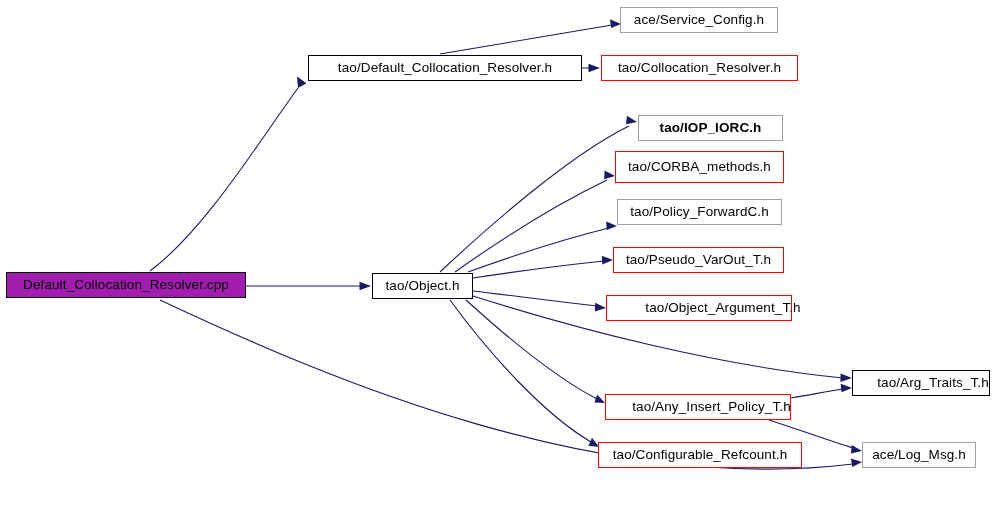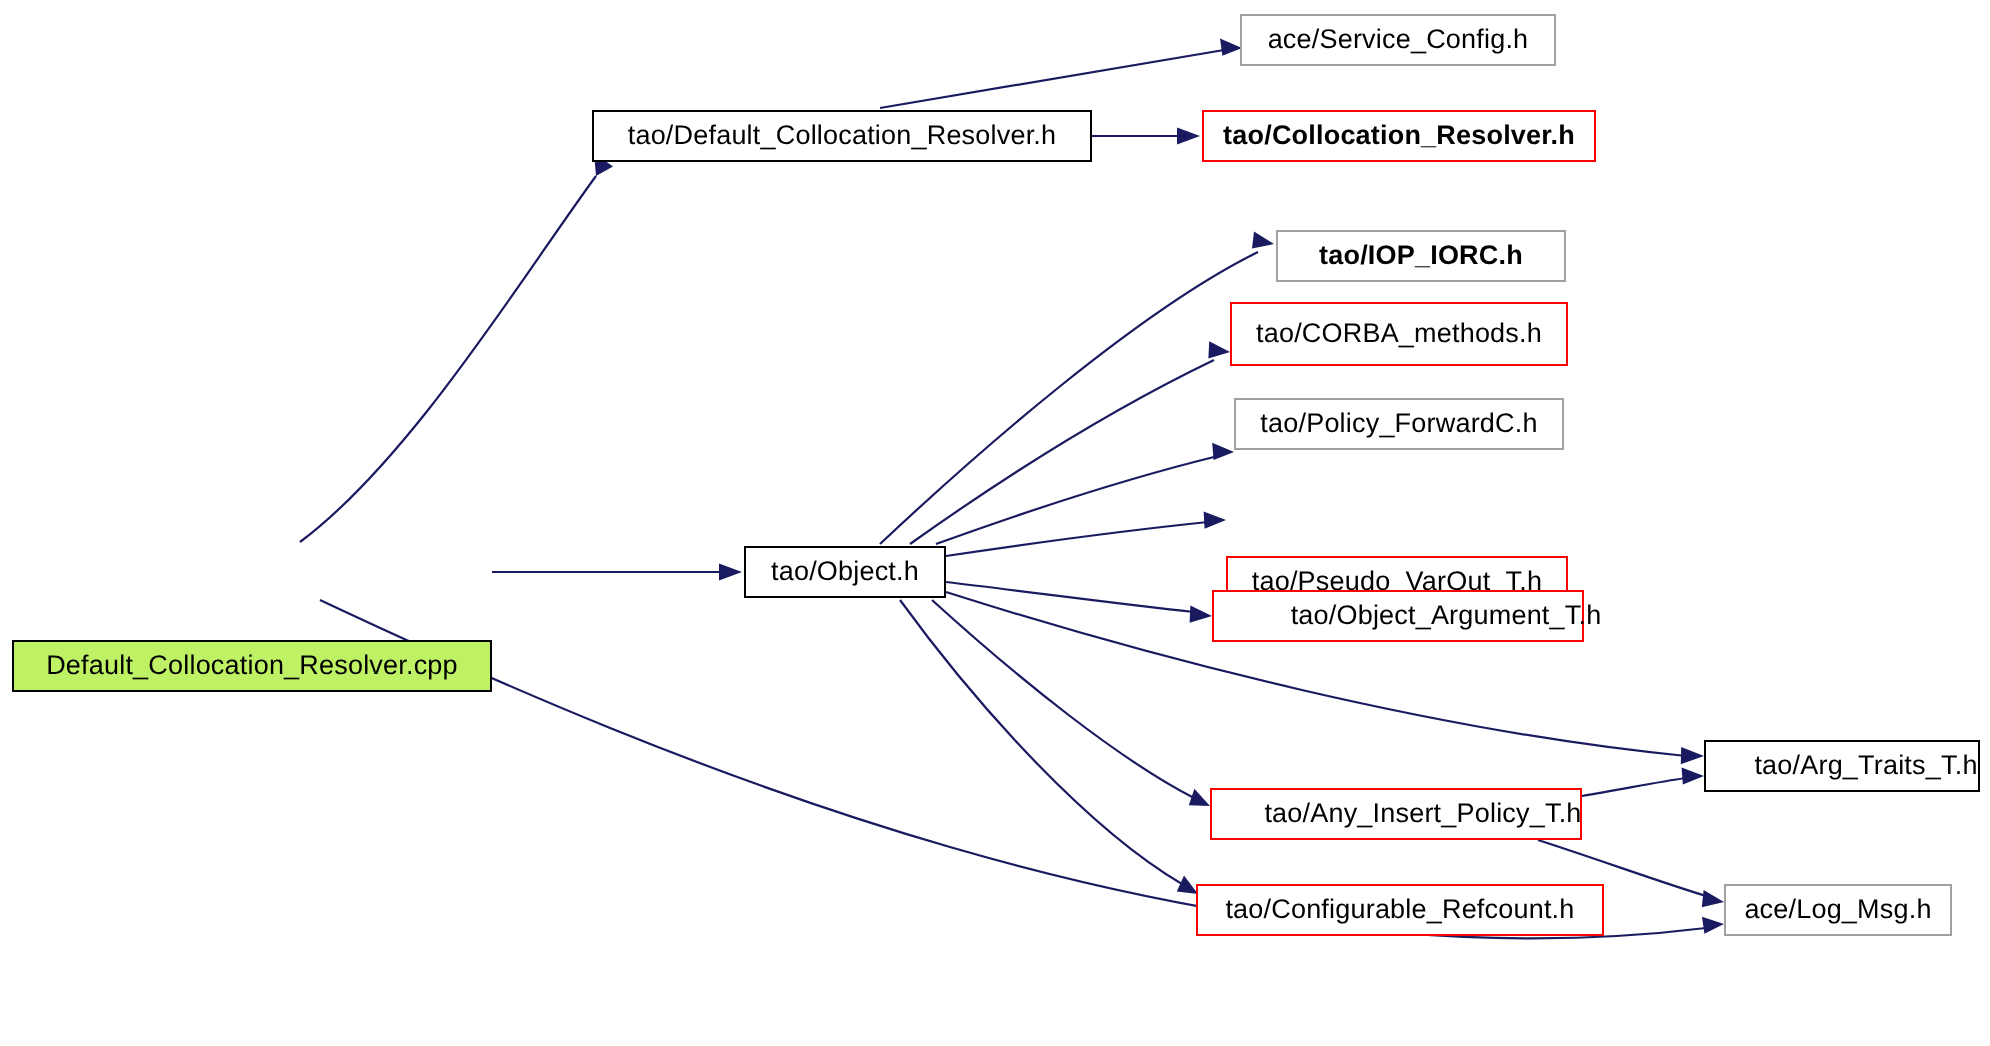--- a/index.html
+++ b/index.html
@@ -39,21 +39,21 @@
     font-family: "Liberation Sans", sans-serif;
     font-size: 13.5px;
     color: #000000;
     letter-spacing: 0.1px;
     line-height: 1;
     padding: 0 6px;
   }
   .border-black  { border-color: #000000; }
   .border-red    { border-color: #ff0000; }
   .border-grey   { border-color: #a0a0a0; }
-  .fill-grey     { background: #bef264; margin-top: 48px; }
+  .fill-grey     { background: #a21caf; }
   .fill-white    { background: #ffffff; }
   .edge-path {
     fill: none;
     stroke: #1a1a60;
     stroke-width: 1.1;
   }
   .edge-head {
     fill: #1a1a60;
     stroke: none;
   }
@@ -95,42 +95,42 @@
         <path class="edge-head" d="M 852,388 l -11.2,-4.3 l 0.6,8.6 z"></path>
         <path class="edge-path" d="M 769,420 C 800,430 830,441 853,448"></path>
         <path class="edge-head" d="M 862,451 l -10.2,-6.0 l -0.9,8.6 z"></path>
       </g>
   </svg>
 
   <div id="node-layer">
       <div class="node-box fill-grey border-black" style="left: 6px; top: 272px; width: 240px; height: 26px;">
         <span class="node-label">Default_Collocation_Resolver.cpp</span>
       </div>
-      <div class="node-box fill-white border-black" style="left: 296px; top: 55px; width: 250px; height: 26px;">
+      <div class="node-box fill-white border-black" style="left: 308px; top: 55px; width: 274px; height: 26px;">
         <span class="node-label">tao/Default_Collocation_Resolver.h</span>
       </div>
       <div class="node-box fill-white border-grey" style="left: 620px; top: 7px; width: 158px; height: 26px;">
         <span class="node-label">ace/Service_Config.h</span>
       </div>
-      <div class="node-box fill-white border-red" style="left: 601px; top: 55px; width: 197px; height: 26px; font-weight: bold;">
+      <div class="node-box fill-white border-red" style="left: 601px; top: 55px; width: 197px; height: 26px;">
         <span class="node-label">tao/Collocation_Resolver.h</span>
       </div>
       <div class="node-box fill-white border-black" style="left: 372px; top: 273px; width: 101px; height: 26px;">
         <span class="node-label">tao/Object.h</span>
       </div>
       <div class="node-box fill-white border-grey" style="left: 638px; top: 115px; width: 145px; height: 26px; font-weight: bold;">
         <span class="node-label">tao/IOP_IORC.h</span>
       </div>
       <div class="node-box fill-white border-red" style="left: 615px; top: 151px; width: 169px; height: 32px;">
         <span class="node-label">tao/CORBA_methods.h</span>
       </div>
       <div class="node-box fill-white border-grey" style="left: 617px; top: 199px; width: 165px; height: 26px;">
         <span class="node-label">tao/Policy_ForwardC.h</span>
       </div>
-      <div class="node-box fill-white border-red" style="left: 613px; top: 247px; width: 171px; height: 26px; margin-top: 31px;">
+      <div class="node-box fill-white border-red" style="left: 613px; top: 247px; width: 171px; height: 26px;">
         <span class="node-label">tao/Pseudo_VarOut_T.h</span>
       </div>
       <div class="node-box fill-white border-red" style="left: 606px; top: 295px; width: 186px; height: 26px; padding-left: 48px;">
         <span class="node-label">tao/Object_Argument_T.h</span>
       </div>
       <div class="node-box fill-white border-black" style="left: 852px; top: 370px; width: 138px; height: 26px; padding-left: 24px;">
         <span class="node-label">tao/Arg_Traits_T.h</span>
       </div>
       <div class="node-box fill-white border-red" style="left: 605px; top: 394px; width: 186px; height: 26px; padding-left: 27px;">
         <span class="node-label">tao/Any_Insert_Policy_T.h</span>

